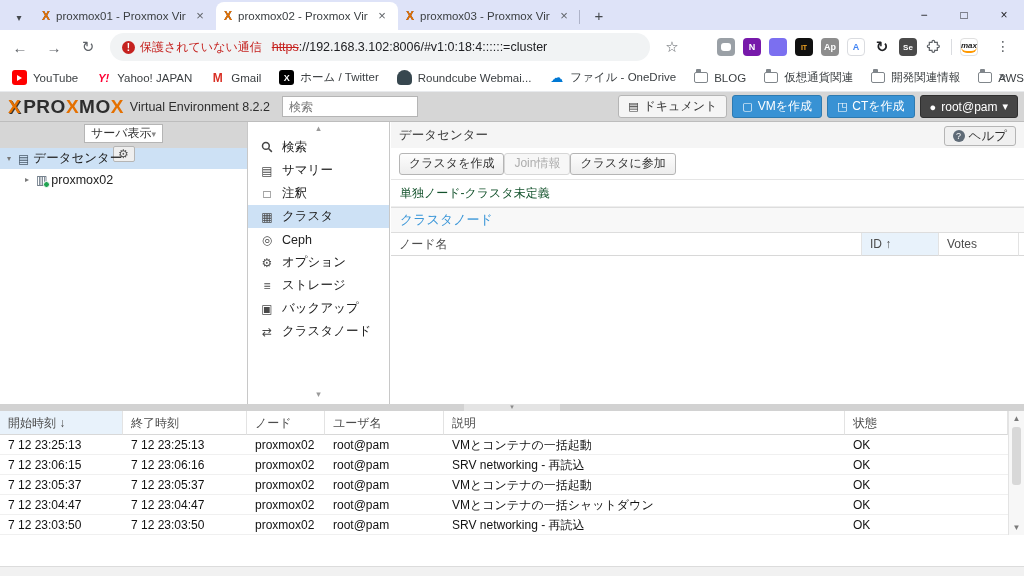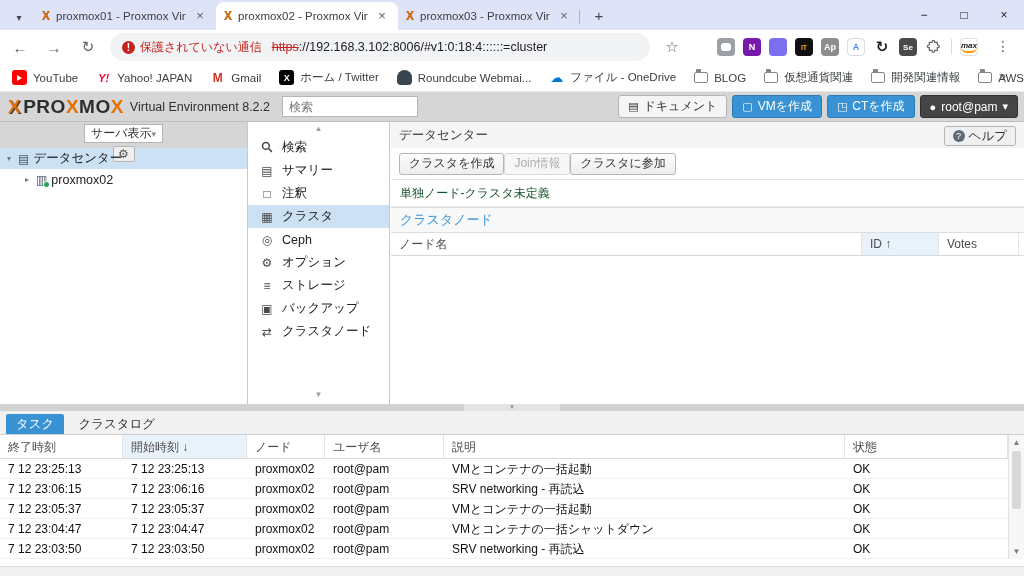--- a/index.html
+++ b/index.html
@@ -354,27 +354,23 @@
     <div class="th">Votes</div>
     <div class="th last"></div>
   </div>
 </div>
 
 <div id="splitter">
   <div id="splitgrip">▾</div>
 </div>
 
 <div id="taskpanel">
-  <div id="tasktabs">
-    <div class="ttab sel">タスク</div>
-    <div class="ttab">クラスタログ</div>
-  </div>
   <div id="taskgrid">
+    <div class="th sorted">開始時刻 ↓</div>
     <div class="th">終了時刻</div>
-    <div class="th sorted">開始時刻 ↓</div>
     <div class="th">ノード</div>
     <div class="th">ユーザ名</div>
     <div class="th">説明</div>
     <div class="th">状態</div>
     <div id="vscroll">
       <span class="up">▲</span>
       <span class="thumb"></span>
       <span class="dn">▼</span>
     </div>
 

